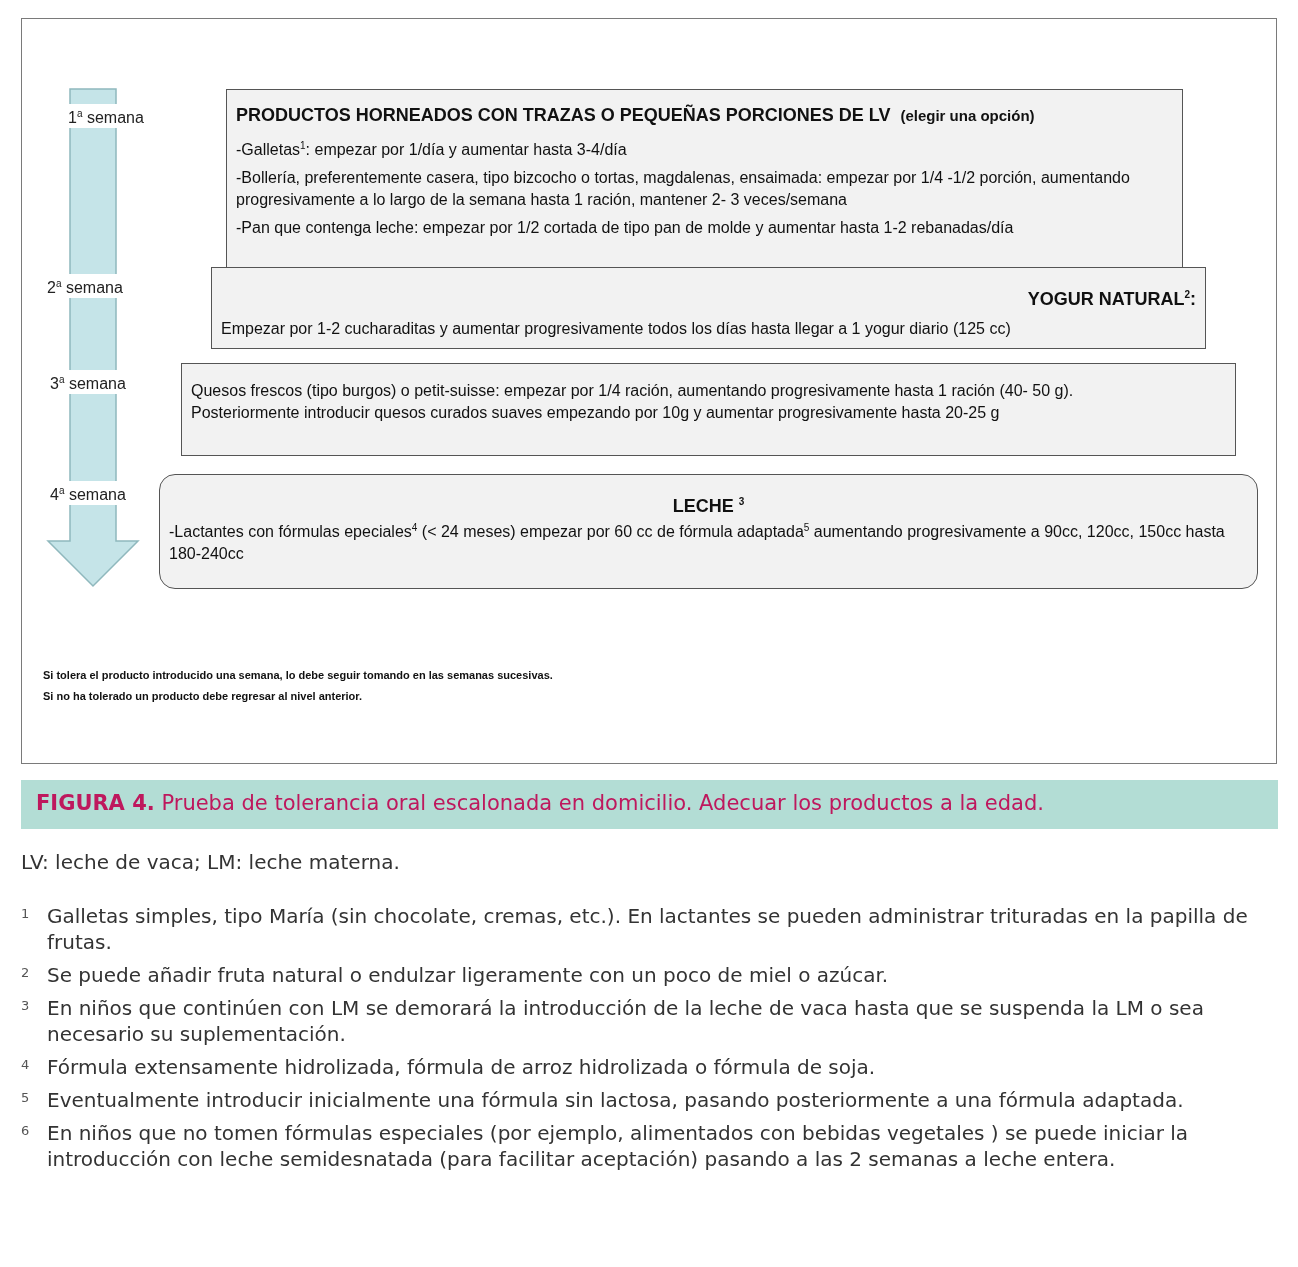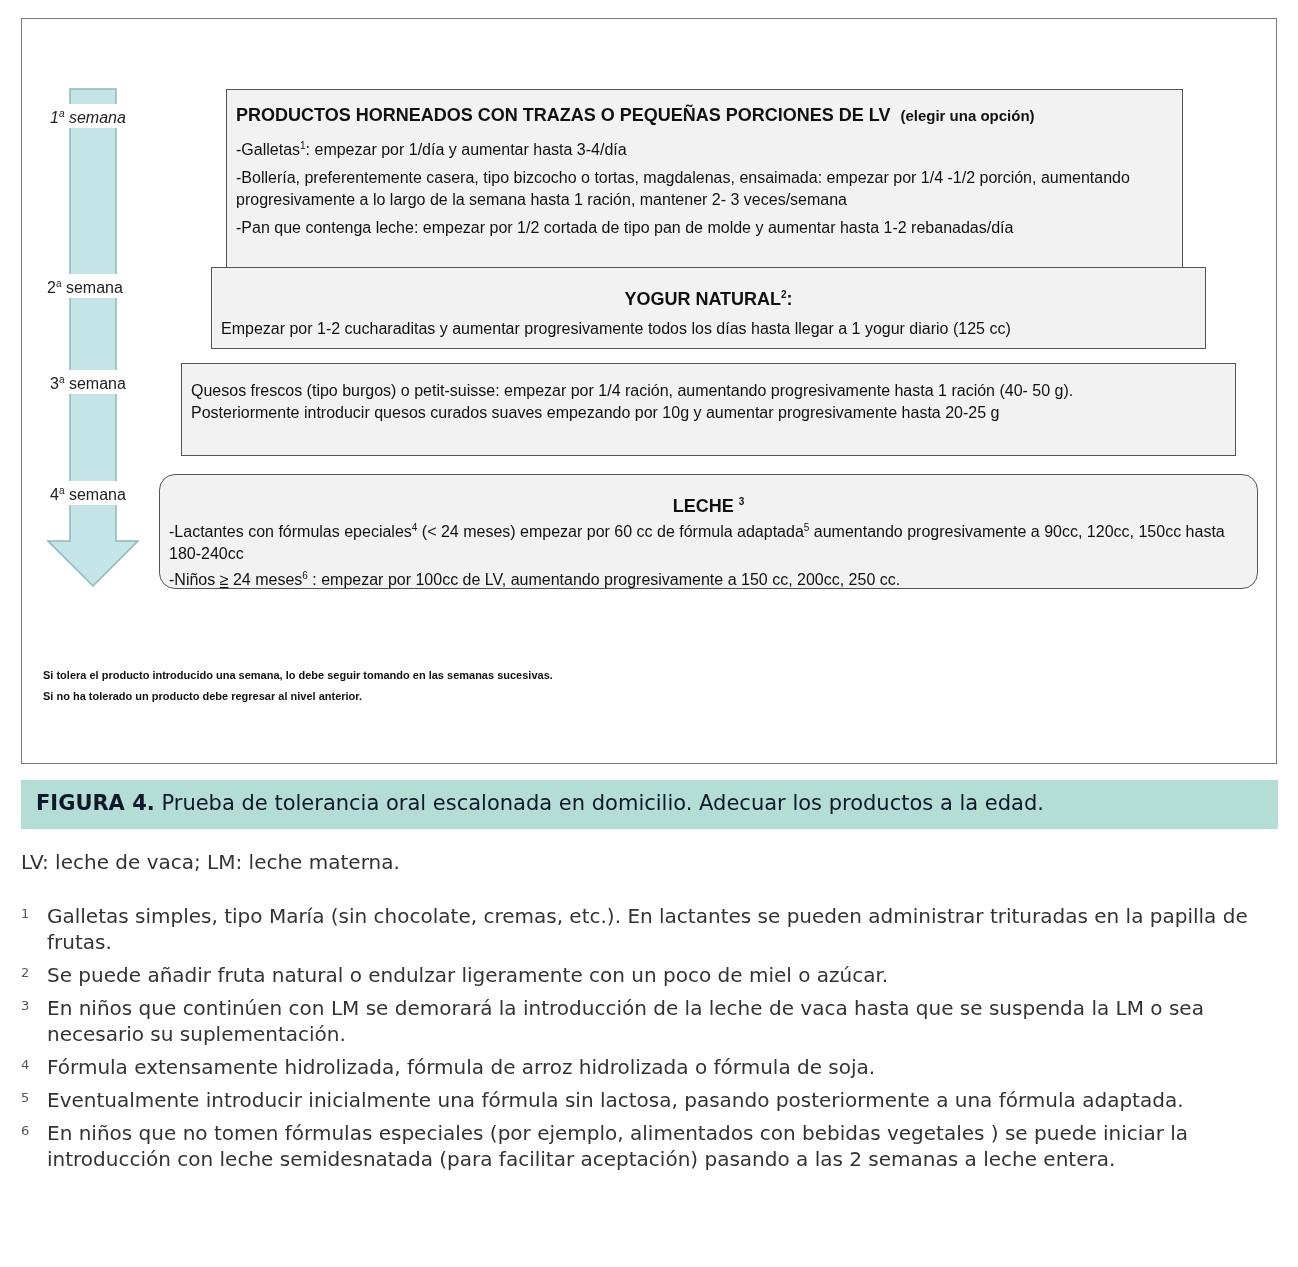--- a/index.html
+++ b/index.html
@@ -16,48 +16,48 @@
   .step-title { font-weight: bold; font-size: 18px; }
   .step-title sup, .step-line sup { font-size: 10px; }
   .center { text-align: center; }
 
   .box1 { left: 226px; top: 89px; width: 957px; height: 182px; padding: 14px 9px 0 9px; }
   .box1 .step-title { font-size: 18px; margin-bottom: 8px; }
   .box1 .step-title .opt { font-size: 15px; font-weight: bold; }
   .box1 .step-line { margin-bottom: 6px; }
 
   .box2 { left: 211px; top: 267px; width: 995px; height: 82px; padding: 16px 9px 0 9px; }
-  .box2 .step-title { margin-bottom: 8px; }
+  .box2 .step-title { margin-bottom: 8px; text-align: right; }
 
   .box3 { left: 181px; top: 363px; width: 1055px; height: 93px; padding: 16px 9px 0 9px; line-height: 22px; }
   .box3 .step-line { line-height: 22px; }
 
   .box4 { left: 159px; top: 474px; width: 1099px; height: 115px; padding: 16px 9px 0 9px; line-height: 22px; border-radius: 16px; }
 
   .note { position: absolute; left: 43px; top: 665px; font-size: 11px; font-weight: bold; line-height: 21px; color: #111; }
 
-  .caption-bar { position: absolute; left: 21px; top: 780px; width: 1257px; height: 49px; background: #b3ddd5; box-sizing: border-box; padding: 11px 0 0 15px; font-family: "DejaVu Sans", sans-serif; font-size: 21px; color: #0f172a; }
+  .caption-bar { position: absolute; left: 21px; top: 780px; width: 1257px; height: 49px; background: #b3ddd5; box-sizing: border-box; padding: 11px 0 0 15px; font-family: "DejaVu Sans", sans-serif; font-size: 21px; color: #be185d; }
   .caption-bar .fig-num { font-weight: bold; }
 
   .abbrev { position: absolute; left: 21px; top: 850px; font-family: "DejaVu Sans", sans-serif; font-size: 20px; color: #333; }
 
   .footnotes { position: absolute; left: 21px; top: 903px; width: 1240px; font-family: "DejaVu Sans", sans-serif; font-size: 20px; color: #333; line-height: 26px; }
   .fn { position: relative; padding-left: 26px; margin-bottom: 7px; }
   .fn-num { position: absolute; left: 0; top: -2px; font-size: 13px; color: #555; }
 </style>
 </head>
 <body>
 
 <div class="figure-frame"></div>
 
 <svg class="arrow-svg" width="1298" height="620">
   <polygon points="70,89 116,89 116,541 138,541 93,586 48,541 70,541" fill="#c5e4e8" stroke="#8fb8bd" stroke-width="1.5"></polygon>
 </svg>
 
-<div class="week-label" style="left:48px; top:104px;font-style:italic;"><span>1</span><sup>a</sup> <span>semana</span></div>
+<div class="week-label" style="left:66px; top:104px;"><span>1</span><sup>a</sup> <span>semana</span></div>
 <div class="week-label" style="left:45px; top:274px;"><span>2</span><sup>a</sup> <span>semana</span></div>
 <div class="week-label" style="left:48px; top:370px;"><span>3</span><sup>a</sup> <span>semana</span></div>
 <div class="week-label" style="left:48px; top:481px;"><span>4</span><sup>a</sup> <span>semana</span></div>
 
 <div class="step-box box1" style="background: rgb(242, 242, 242);">
   <div class="step-title"><span>PRODUCTOS HORNEADOS CON TRAZAS O PEQUEÑAS PORCIONES DE LV</span>&nbsp; <span class="opt">(elegir una opción)</span></div>
   <div class="step-line"><span>-Galletas</span><sup>1</sup><span>: empezar por 1/día   y aumentar  hasta 3-4/día</span></div>
   <div class="step-line">-Bollería, preferentemente casera, tipo bizcocho o tortas, magdalenas, ensaimada: empezar por 1/4 -1/2  porción, aumentando progresivamente a lo largo de la semana hasta 1 ración, mantener 2- 3 veces/semana</div>
   <div class="step-line">-Pan que contenga leche: empezar por 1/2 cortada de tipo pan de molde y aumentar hasta 1-2 rebanadas/día</div>
 </div>
@@ -68,21 +68,20 @@
 </div>
 
 <div class="step-box box3" style="background: rgb(242, 242, 242);">
   <div class="step-line">Quesos frescos (tipo burgos) o petit-suisse: empezar por 1/4 ración, aumentando progresivamente hasta 1 ración (40- 50 g).</div>
   <div class="step-line">Posteriormente introducir quesos curados suaves empezando por 10g y aumentar progresivamente hasta 20-25  g</div>
 </div>
 
 <div class="step-box box4" style="background: rgb(242, 242, 242);">
   <div class="step-title center"><span>LECHE </span><sup>3</sup></div>
   <div class="step-line"><span>-Lactantes con fórmulas epeciales</span><sup>4</sup><span> (&lt; 24 meses)  empezar por 60 cc de fórmula adaptada</span><sup>5</sup><span> aumentando progresivamente a 90cc, 120cc, 150cc hasta 180-240cc</span></div>
-  <div class="step-line"><span>-Niños </span><u>≥</u><span> 24 meses</span><sup>6</sup><span> : empezar por 100cc de LV, aumentando progresivamente a 150 cc, 200cc, 250 cc.</span></div>
 </div>
 
 <div class="note">
   <div>Si tolera el producto introducido una semana, lo  debe seguir tomando en las semanas sucesivas.</div>
   <div>Si no ha tolerado un producto debe regresar al nivel anterior.</div>
 </div>
 
 <div class="caption-bar" style="background: rgb(179, 221, 213);">
   <span class="fig-num">FIGURA 4.</span><span> Prueba de tolerancia oral escalonada en domicilio. Adecuar los productos a la edad.</span>
 </div>

